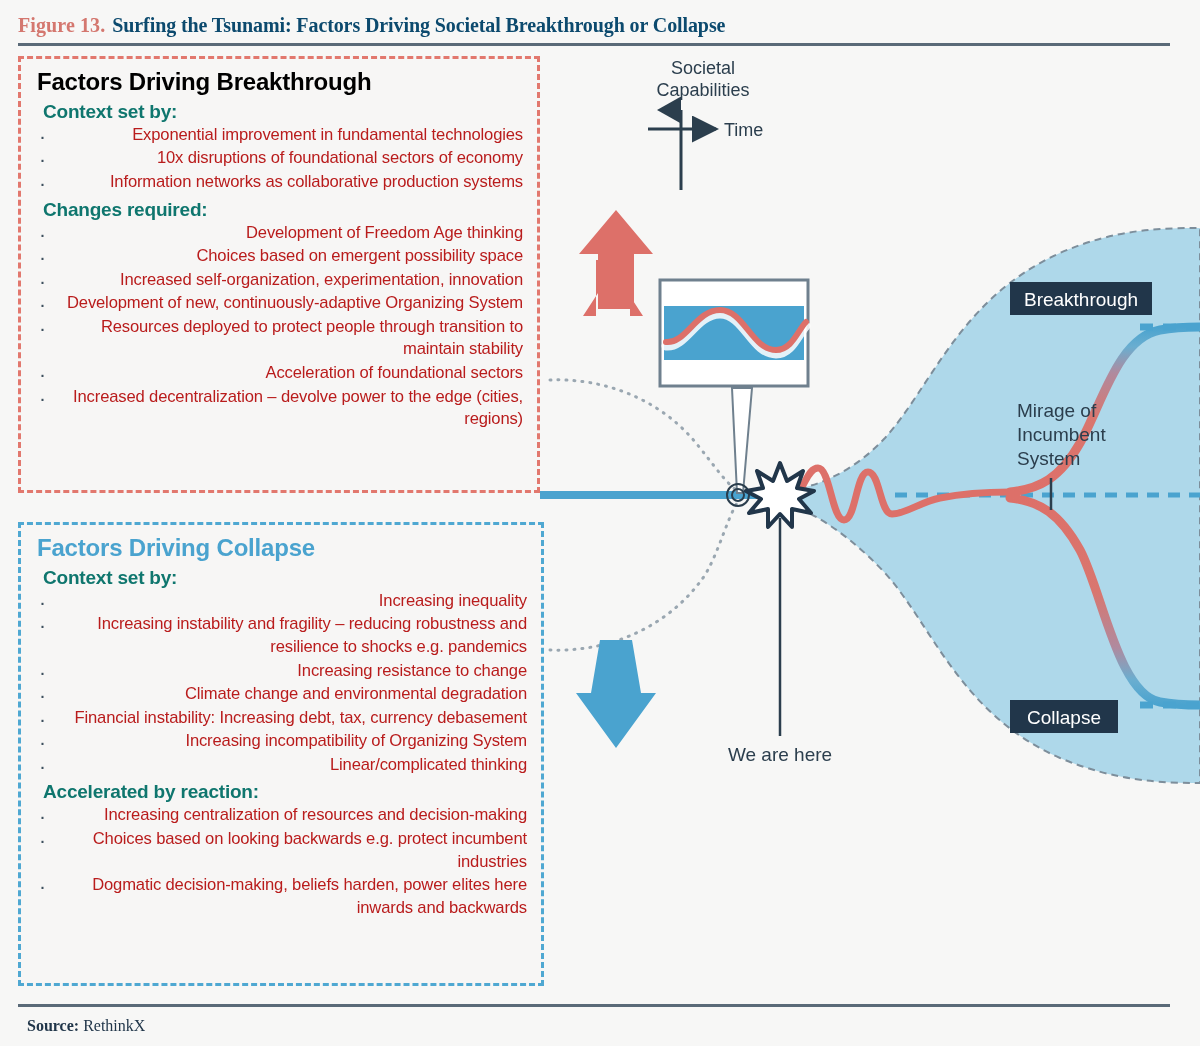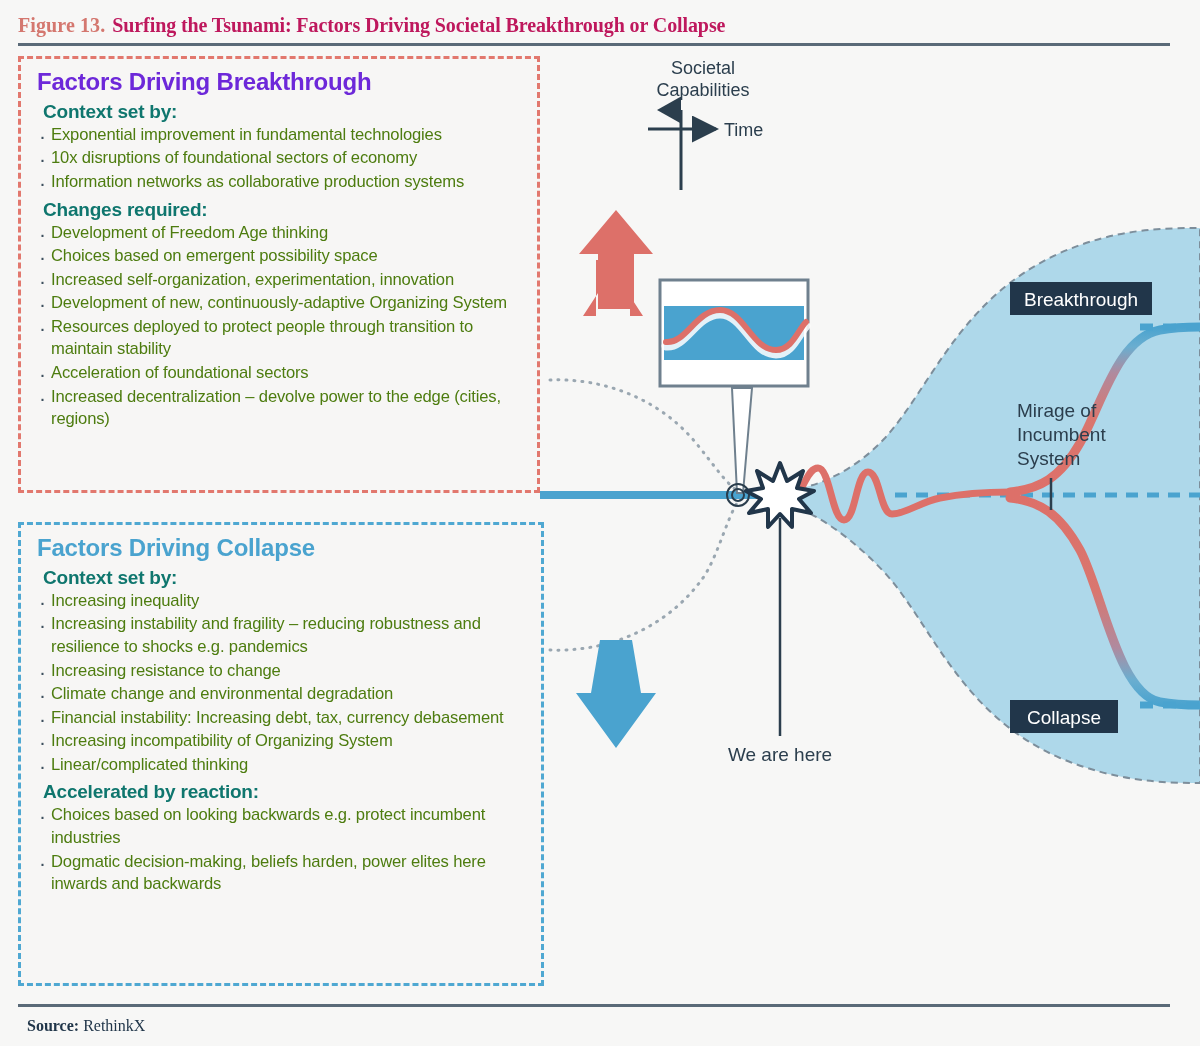--- a/index.html
+++ b/index.html
@@ -10,42 +10,42 @@
     color:#2b3e4d;
     overflow:hidden;
     position:relative;
   }
   #root{position:relative;width:1200px;height:1010px;}
 
   
   .fig-header{position:absolute;left:18px;top:6px;width:1152px;height:38px;
     display:flex;align-items:center;gap:7px;}
   .fig-num{font-family:"Liberation Serif",serif;font-weight:700;font-size:20px;color:#d4776f;letter-spacing:.1px;}
-  .fig-title{font-family:"Liberation Serif",serif;font-weight:700;font-size:20px;color:#be185d;letter-spacing:-.1px;}
+  .fig-title{font-family:"Liberation Serif",serif;font-weight:700;font-size:20px;color:#0c4a6e;letter-spacing:-.1px;}
   .hrule{position:absolute;left:18px;top:43px;width:1152px;height:3px;background:#5a6a78;}
   .hrule.bottom{top:1004px;}
 
   
   .source{position:absolute;left:27px;top:1017px;font-family:"Liberation Serif",serif;font-size:16px;color:#21364a;}
   .source b{font-weight:700;}
 
   
   .panel{position:absolute;background:#f7f6f5;box-sizing:border-box;}
   .panel.breakthrough{left:18px;top:56px;width:522px;height:437px;
     border:3px dashed #e2786e;}
   .panel.collapse{left:18px;top:522px;width:526px;height:464px;
     border:3px dashed #4fa8d2;}
   .panel-inner{padding:10px 14px 6px 16px;}
   .panel-title{font-size:24px;font-weight:700;line-height:1.12;margin:0 0 4px 0;letter-spacing:-.2px;}
-  .panel.breakthrough .panel-title{color:#6d28d9;}
+  .panel.breakthrough .panel-title{color:#000000;}
   .panel.collapse .panel-title{color:#4aa3cf;}
   .subhead{font-size:19px;font-weight:700;color:#0f766e;margin:5px 0 1px 6px;letter-spacing:-.2px;}
   ul.bullets{list-style:none;margin:0;padding:0;}
-  ul.bullets li{font-size:16.6px;line-height:1.36;color:#4d7c0f;
-    padding-left:14px;position:relative;margin:0 0 1px 0;letter-spacing:-.15px;}
+  ul.bullets li{font-size:16.6px;line-height:1.36;color:#b91c1c;
+    padding-left:14px;position:relative;margin:0 0 1px 0;letter-spacing:-.15px;text-align:right;}
   ul.bullets li::before{content:"\00B7";position:absolute;left:2px;top:-2px;font-size:21px;line-height:1.36;color:#3d4f5d;}
 
   
   #diagram{position:absolute;left:540px;top:48px;width:660px;height:950px;}
   svg{display:block;}
 
   .lbl{font-family:"Liberation Sans",sans-serif;fill:#2b3e4d;}
   .tag-text{font-family:"Liberation Sans",sans-serif;fill:#ffffff;font-size:19px;}
 </style>
 </head>
@@ -93,20 +93,21 @@
         <li>Increasing instability and fragility – reducing robustness and resilience to shocks e.g. pandemics</li>
         <li>Increasing resistance to change</li>
         <li>Climate change and environmental degradation</li>
         <li>Financial instability: Increasing debt, tax, currency debasement</li>
         <li>Increasing incompatibility of Organizing System</li>
         <li>Linear/complicated thinking</li>
       </ul>
 
       <div class="subhead">Accelerated by reaction:</div>
       <ul class="bullets">
+        <li>Increasing centralization of resources and decision-making</li>
         <li>Choices based on looking backwards e.g. protect incumbent industries</li>
         <li>Dogmatic decision-making, beliefs harden, power elites here inwards and backwards</li>
       </ul>
     </div>
   </div>
 
   <div id="diagram">
     <svg width="660" height="950" viewBox="0 0 660 950" xmlns="http://www.w3.org/2000/svg">
       <defs>
         <linearGradient id="gradUp" x1="0" y1="1" x2="0" y2="0" gradientUnits="objectBoundingBox">

